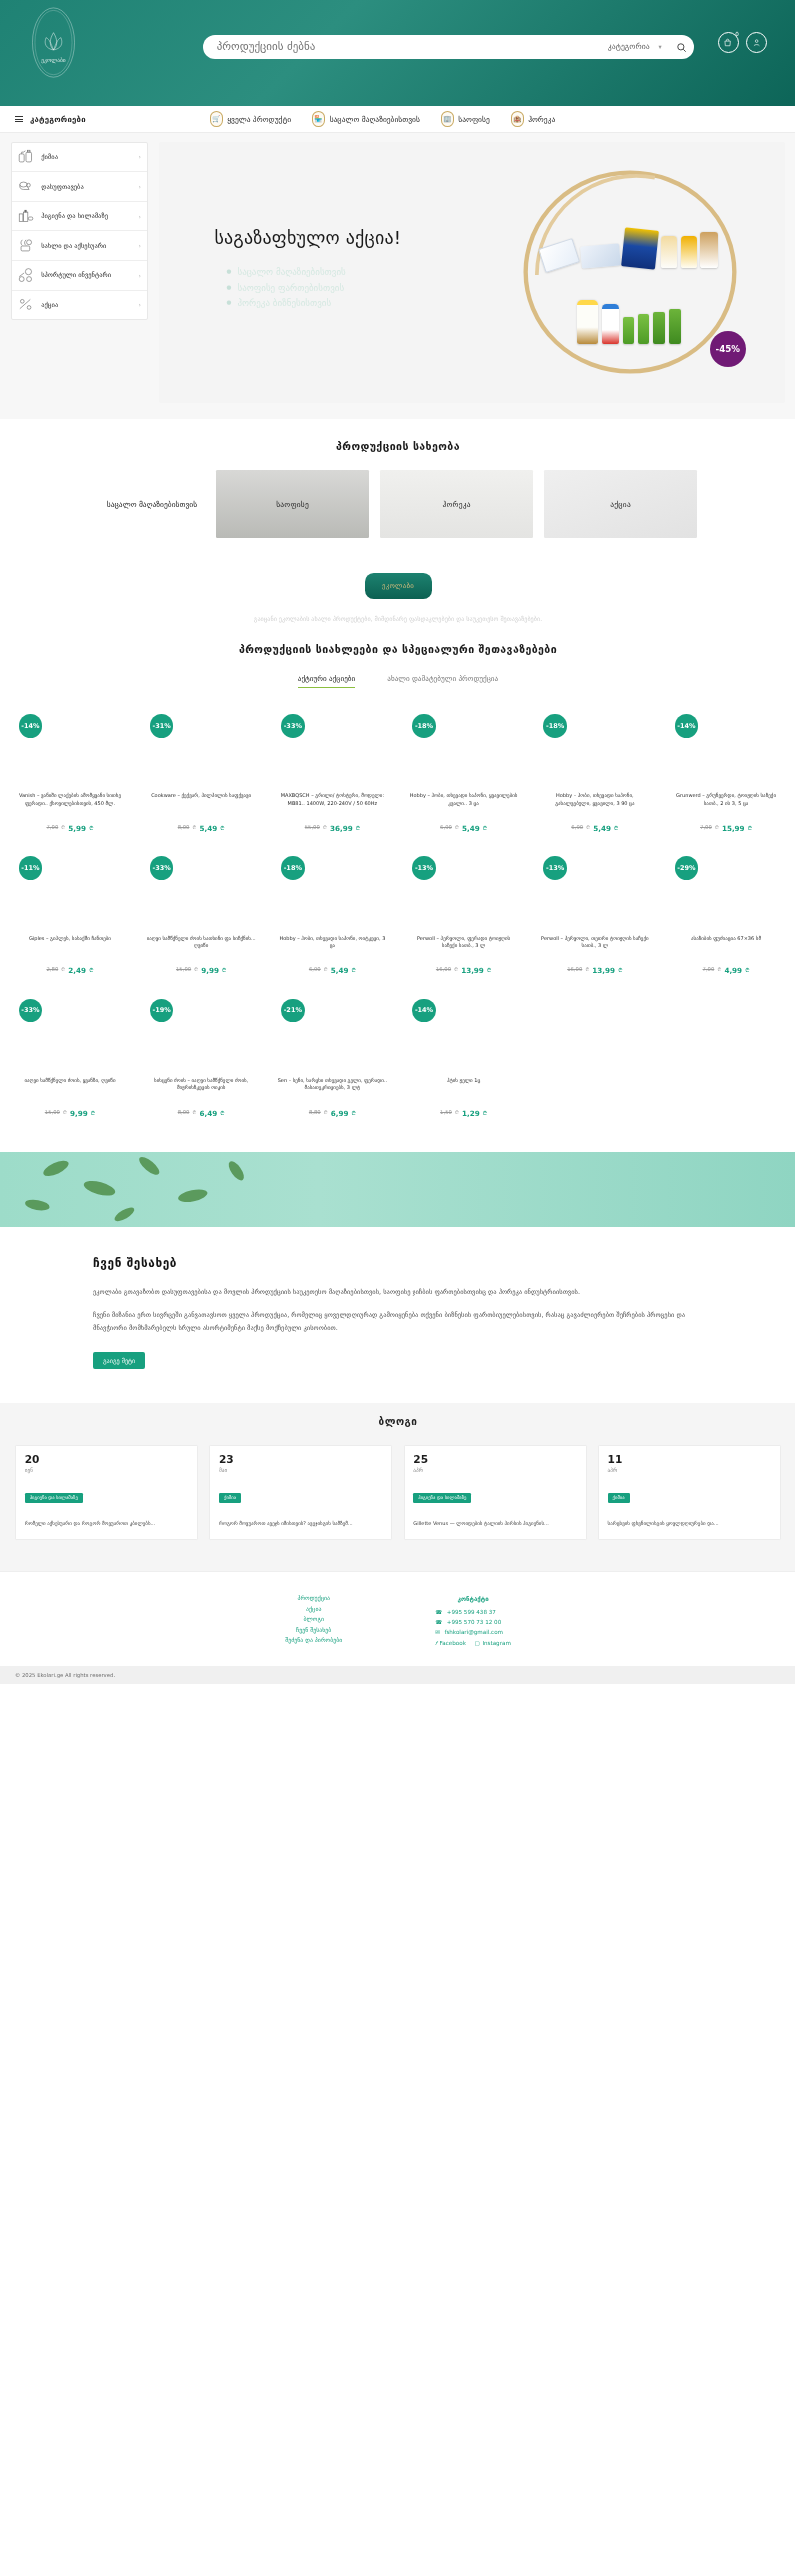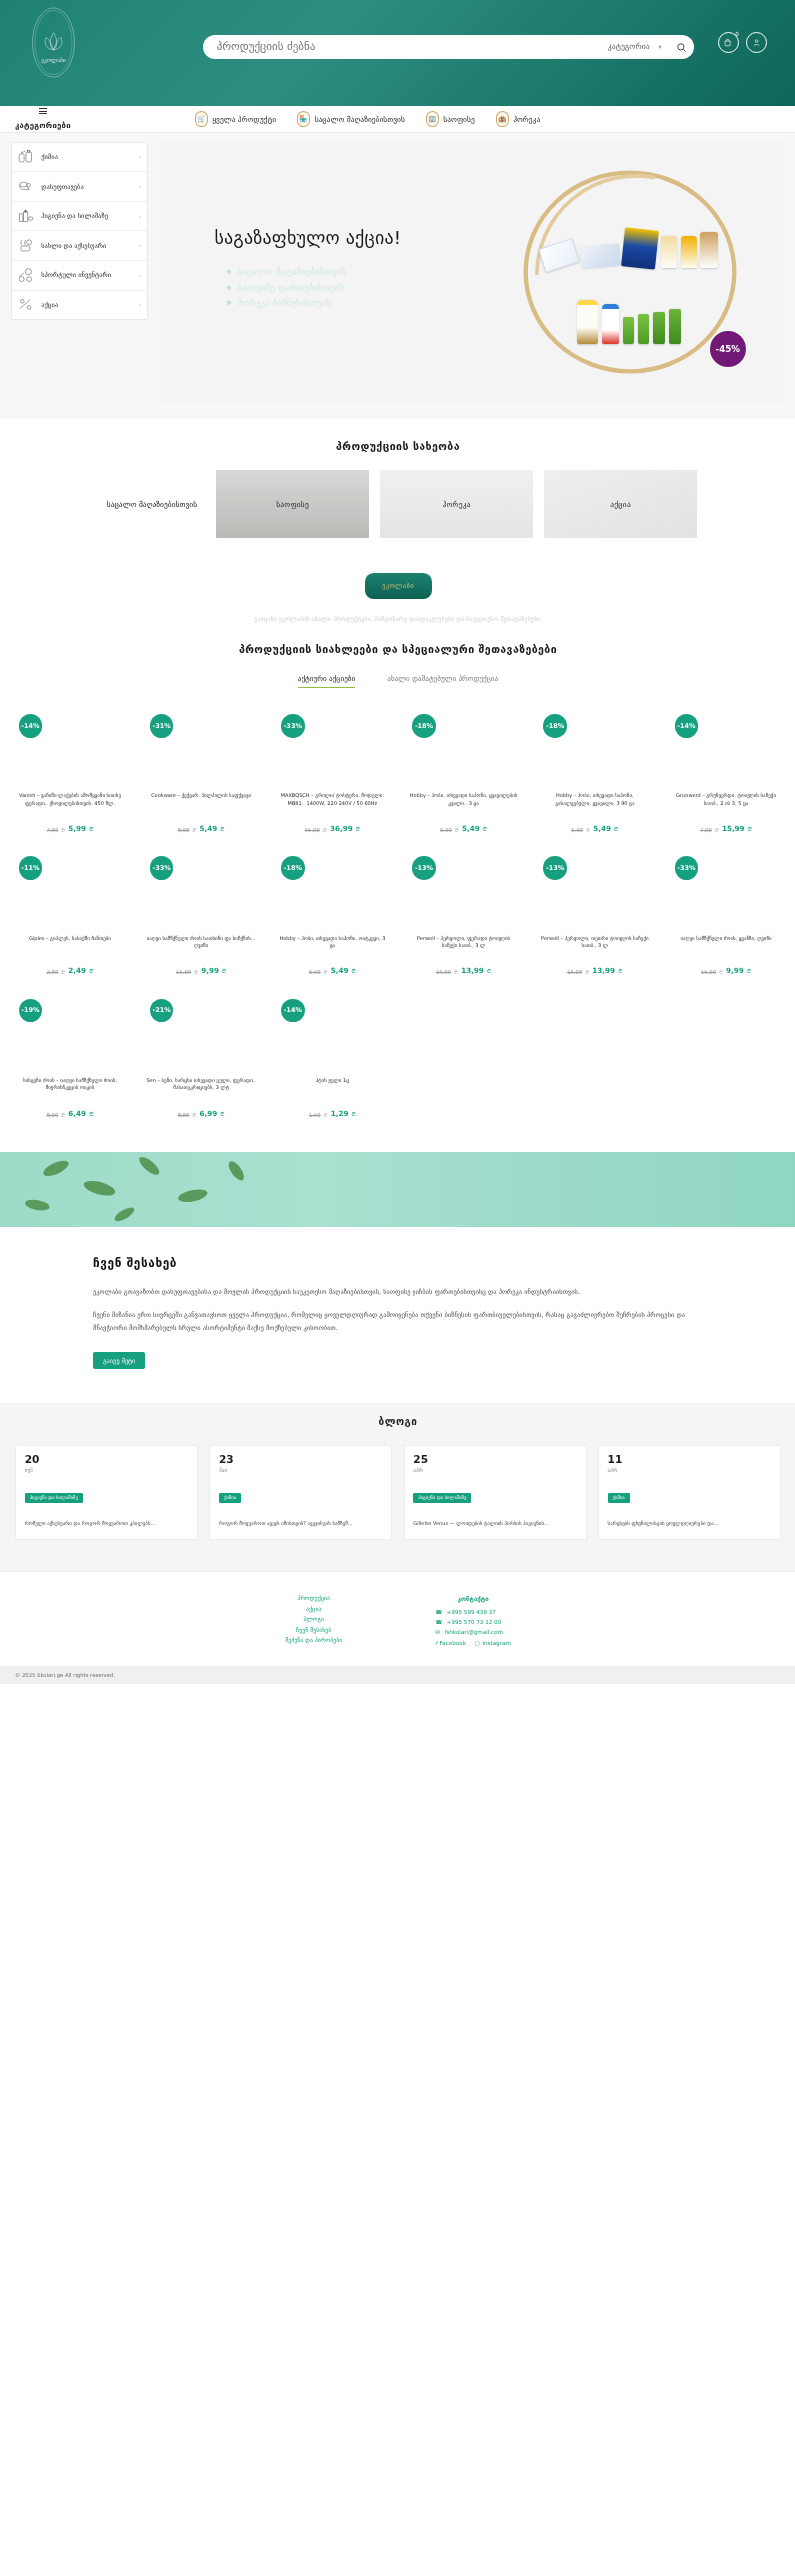--- a/index.html
+++ b/index.html
@@ -44,21 +44,21 @@
     position:absolute; top:-1.9px; right:-1.2px; font-size:5.6px; color:#fff;
   }
 
   
   .nav {
     height:27px; background:#fff; display:flex; align-items:center;
     border-bottom:0.6px solid #ececec;
   }
   .nav-cats {
     display:flex; align-items:center; gap:7px; margin-left:15px;
-    font-size:7.8px; color:#222; font-weight:bold; letter-spacing:0.2px;flex-direction:column;
+    font-size:7.8px; color:#222; font-weight:bold; letter-spacing:0.2px;
   }
   .burger { display:inline-flex; flex-direction:column; gap:1.6px; }
   .burger i { display:block; width:8px; height:0.9px; background:#333; }
   .nav-links { display:flex; align-items:center; gap:21px; margin-left:124px; }
   .nav-link { display:flex; align-items:center; gap:4.4px; font-size:7.5px; color:#1d1d1d; }
   .nav-ico {
     width:13px; height:16px; border:0.6px solid #c9a961; border-radius:50%/40%;
     display:flex; align-items:center; justify-content:center; color:#b8953f; font-size:6.8px;
     background:#fdfaf3;
   }
@@ -150,21 +150,21 @@
   .pcard { padding:5px 3.7px 16px; position:relative; text-align:center; }
   .badge {
     width:23.6px; height:23.6px; border-radius:50%; background:#17a07f; color:#fff;
     display:flex; align-items:center; justify-content:center;
     font-size:6.5px; font-weight:bold; margin:2.5px 0 0 8.7px;
   }
   .pimg { height:40px; margin:6.2px auto 8.7px; }
   .pname {
     font-size:5px; line-height:1.45; color:#2b2b2b; min-height:27px; padding:0 5px;
   }
-  .prices { margin-top:4.4px; display:flex; align-items:flex-end; justify-content:center; gap:3.1px; }
+  .prices { margin-top:4.4px; display:flex; align-items:flex-start; justify-content:center; gap:3.1px; }
   .old { font-size:5.3px; color:#9a9a9a; text-decoration:line-through; }
   .new { font-size:7.2px; color:#17a07f; font-weight:bold; }
   .lari { font-size:5.6px; color:#17a07f; }
   .lari-old { font-size:5px; color:#9a9a9a; }
 
   
   .leaf-banner {
     height:75px; background:linear-gradient(90deg,#9ddcc9,#a9e0d0 40%,#8fd5c2);
     margin-top:18.7px; position:relative; overflow:hidden;
   }
@@ -558,20 +558,31 @@
         <div class="pimg"></div>
         <div class="pname">Perwoll – პერვოლი, თეთრი ტოიჟღის საჩექი სათბ., 3 ლ</div>
         <div class="prices">
           <span class="old">16,00</span>
           <span class="lari-old">₾</span>
           <span class="new">13,99</span>
           <span class="lari">₾</span>
         </div>
       </div>
       <div class="pcard">
+        <div class="badge">-29%</div>
+        <div class="pimg"></div>
+        <div class="pname">ასაზიბის ფუძიაცია 67×36 სმ</div>
+        <div class="prices">
+          <span class="old">7,00</span>
+          <span class="lari-old">₾</span>
+          <span class="new">4,99</span>
+          <span class="lari">₾</span>
+        </div>
+      </div>
+      <div class="pcard">
         <div class="badge">-33%</div>
         <div class="pimg"></div>
         <div class="pname">იაღვი სამწქნელი ძოის, ყვანზი, ღვიწი</div>
         <div class="prices">
           <span class="old">15,00</span>
           <span class="lari-old">₾</span>
           <span class="new">9,99</span>
           <span class="lari">₾</span>
         </div>
       </div>

